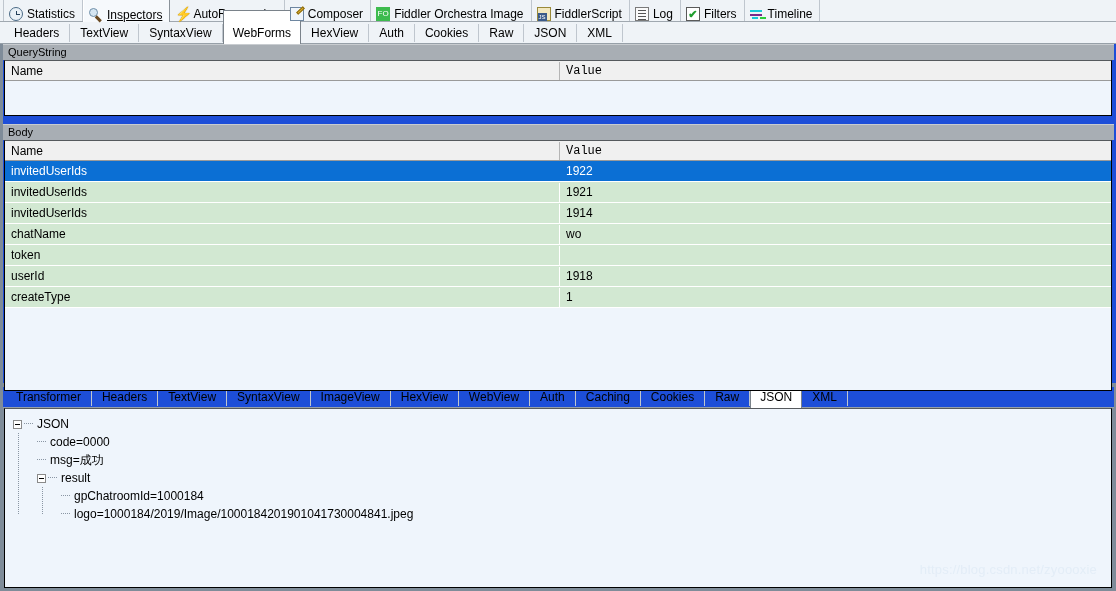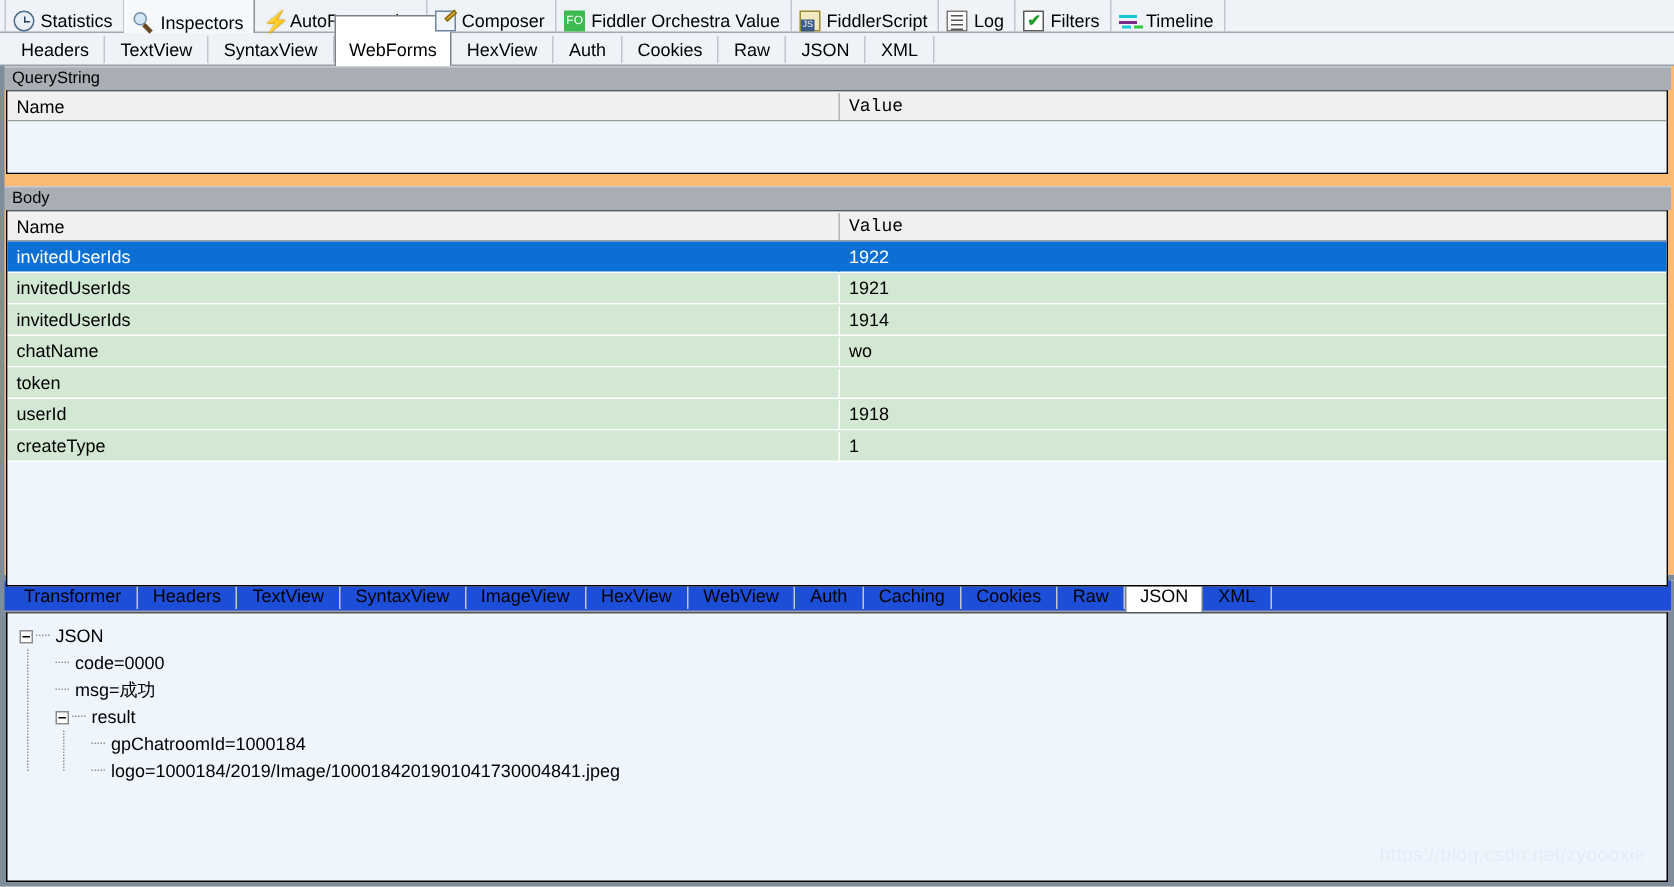--- a/index.html
+++ b/index.html
@@ -41,20 +41,21 @@
     cursor: default;
   }
   .main-tab:first-child { border-left: 1px solid #BFC6CE; }
   .main-tab.selected {
     background: #F6F9FC;
     border-left: 1px solid #FFFFFF;
     border-right: 1px solid #8A9299;
     border-top: 1px solid #FFFFFF;
     margin-top: -1px;
     height: 23px;
+    text-decoration: underline;
   }
   .main-tab .ic { width: 14px; height: 14px; flex: 0 0 14px; position: relative; }
 
   
   .ic-clock {
     border: 1.5px solid #4A6A86;
     border-radius: 50%;
     background: #E8F0F6;
     box-sizing: border-box;
   }
@@ -200,21 +201,21 @@
     background: #FFFFFF;
     border: 1px solid #7A828A;
     border-right-color: #7A828A;
     padding: 15px 9px;
   }
   .sub-tab.last { border-right: 1px solid #BFC6CE; }
   .sub-tabbar .spacer { flex: 1; }
 
   
   .request-pane {
-    background: #fdba74;
+    background: #1d4ed8;
     padding: 0 2px 2px 2px;
     box-sizing: border-box;
     height: 339px;
     position: relative;
   }
 
   .group-label {
     background: #A8AEB4;
     color: #000;
     font-size: 11px;
@@ -405,21 +406,21 @@
     <span>AutoResponder</span>
   </div>
 
   <div class="main-tab">
     <span class="ic ic-composer"></span>
     <span>Composer</span>
   </div>
 
   <div class="main-tab">
     <span class="ic ic-fo">FO</span>
-    <span>Fiddler Orchestra Value</span>
+    <span>Fiddler Orchestra Image</span>
   </div>
 
   <div class="main-tab">
     <span class="ic ic-script"></span>
     <span>FiddlerScript</span>
   </div>
 
   <div class="main-tab">
     <span class="ic ic-log"></span>
     <span>Log</span>

